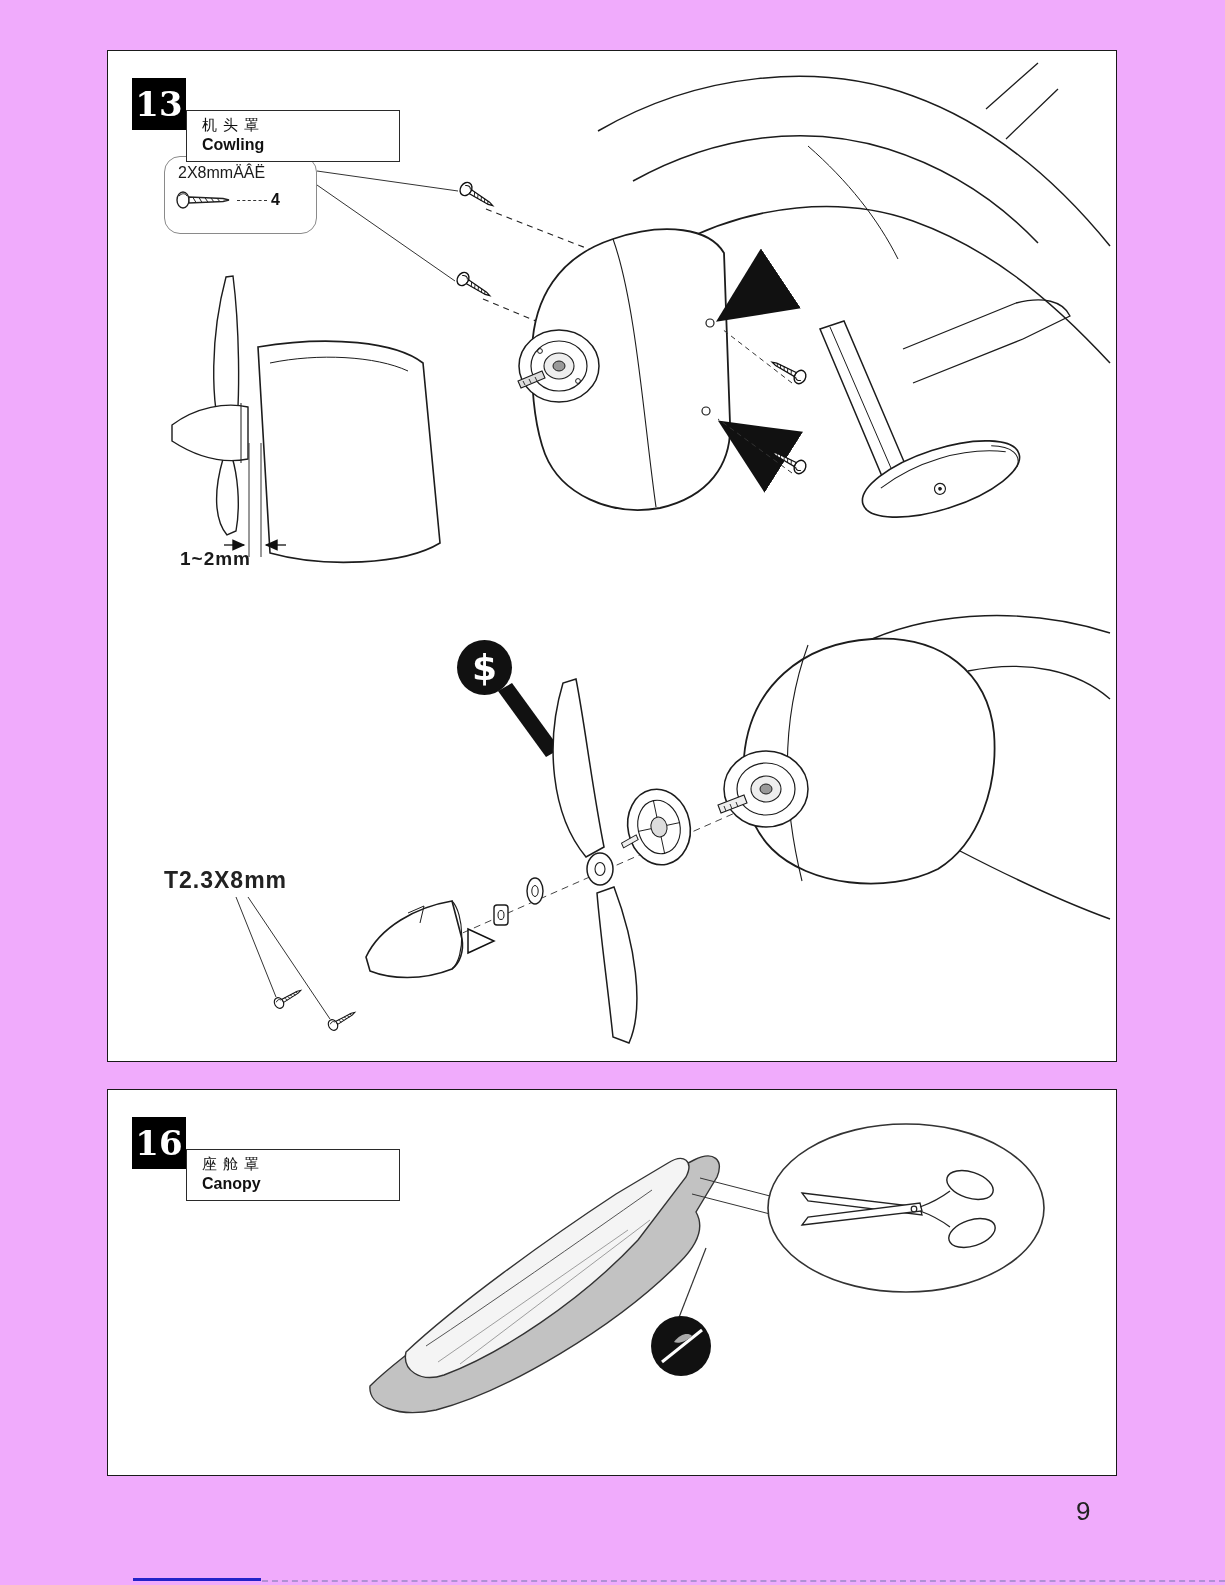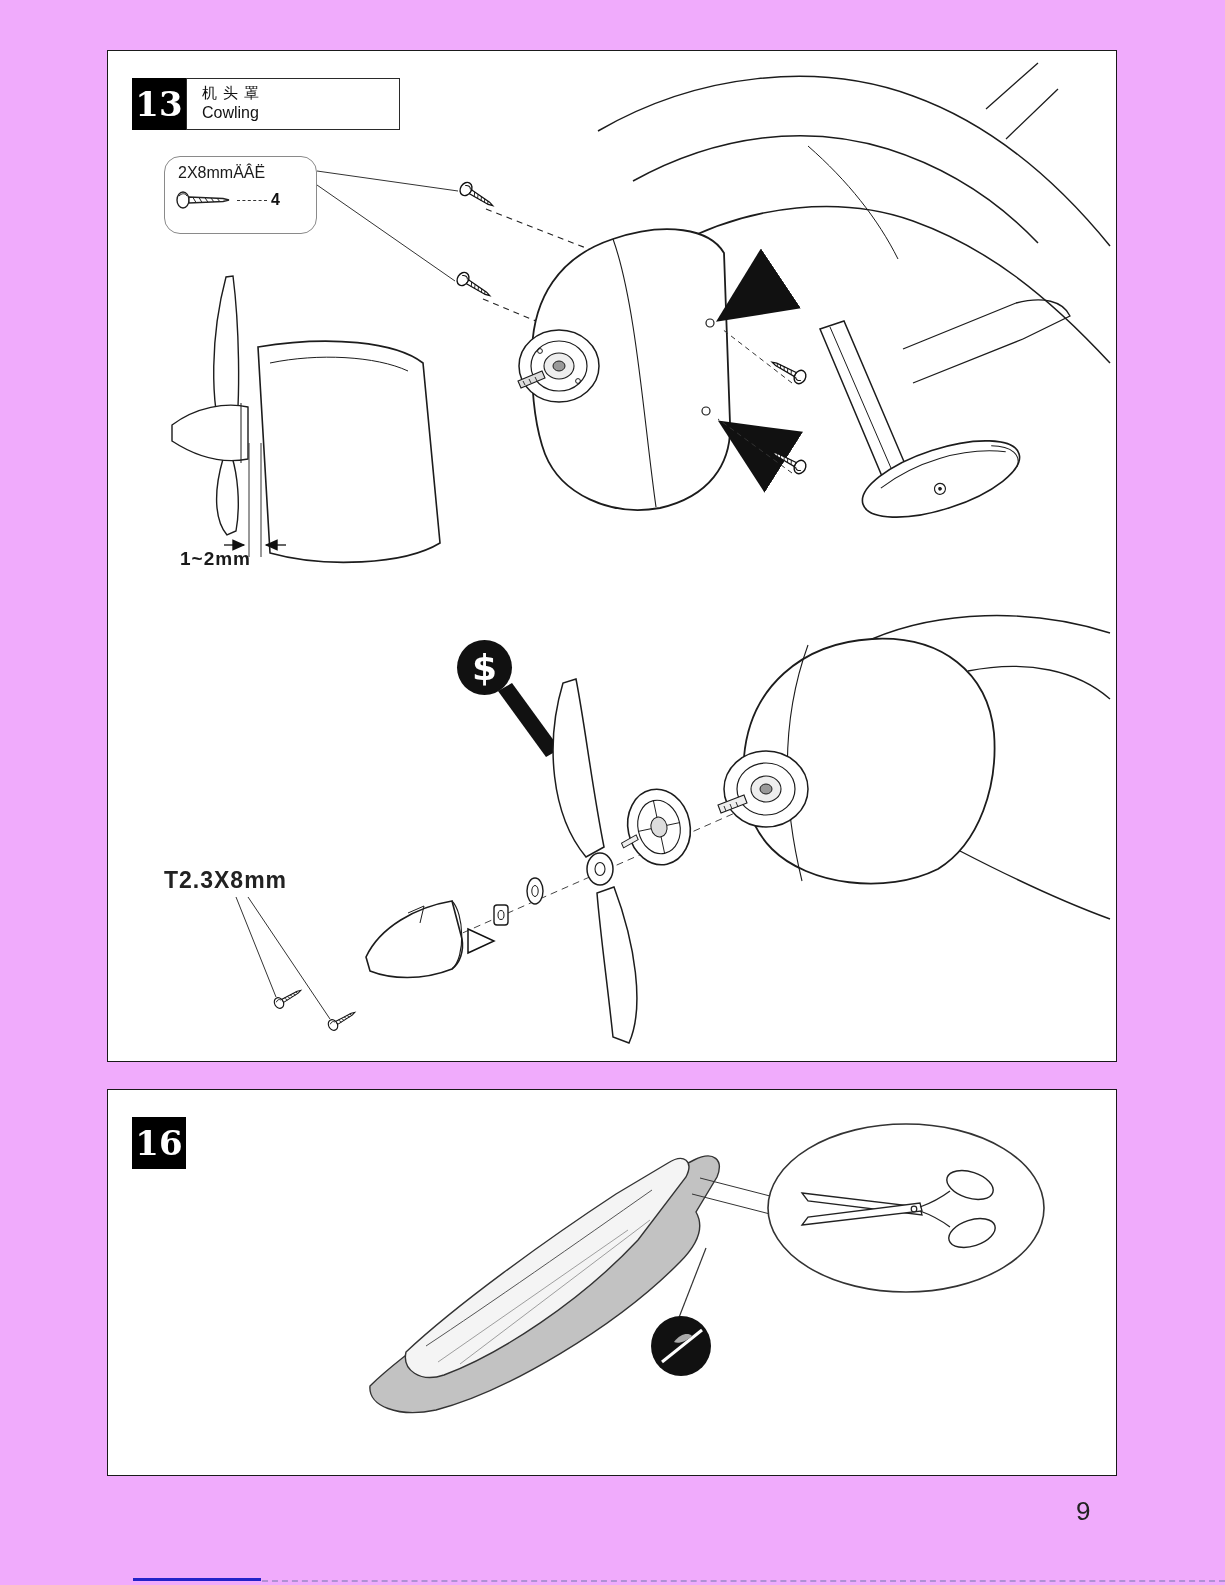--- a/index.html
+++ b/index.html
@@ -19,23 +19,24 @@
 
   .step-header { position:absolute; left:24px; top:27px; display:flex; z-index:5; }
   .step-num {
     width:54px; height:52px; background:#000; color:#fff;
     font-family:"DejaVu Serif", serif; font-weight:bold; font-size:34px;
     display:flex; align-items:center; justify-content:center;
   }
   .step-titles {
     width:214px; height:52px; border:1.4px solid #2a2a2a; background:#fff;
     padding:4px 0 0 15px;
+    margin-top:32px;
   }
   .title-cn { font-size:15px; letter-spacing:6px; color:#111; line-height:20px; }
-  .title-en { font-size:16px; font-weight:normal; color:#111; line-height:20px; }
+  .title-en { font-size:16px; font-weight:bold; color:#111; line-height:20px; }
 
   .callout {
     position:absolute; left:56px; top:105px; width:153px; height:78px;
     border:1.4px solid #8a8a8a; border-radius:16px; background:#fff; z-index:4;
   }
   .callout-label { font-size:16px; padding:7px 0 0 13px; color:#1a1a1a; }
   .callout-row { display:flex; align-items:center; padding:4px 0 0 8px; }
   .callout-dash { width:30px; border-top:1.6px dashed #333; margin:0 4px 0 2px; }
   .callout-qty { font-size:16px; font-weight:bold; }
 
@@ -237,20 +238,24 @@
           <use href="#screwg" transform="translate(225,974) rotate(-30) scale(0.8)"></use>
         </g>
       </g>
     </svg>
   </div>
 
   <div class="panel panel-14">
 
     <div class="step-header">
       <div class="step-num">16</div>
+      <div class="step-titles">
+        <div class="title-cn">座舱罩</div>
+        <div class="title-en">Canopy</div>
+      </div>
     </div>
 
     <svg class="art" width="1010" height="387" viewBox="0 0 1010 387">
 
       <g>
         <path d="M 262,296 C 296,262 392,196 478,138 C 526,104 562,82 586,70 C 606,60 616,70 609,87 L 588,122 C 596,136 592,152 572,172 C 508,237 398,302 328,320 C 290,328 260,316 262,296 Z" fill="#c2c2c2" stroke="#333" stroke-width="1.4"></path>
         <path d="M 298,262 C 348,215 438,150 508,104 L 560,73 C 576,63 586,71 578,87 L 530,150 C 472,212 392,264 336,285 C 312,293 294,280 298,262 Z" fill="#f4f4f4" stroke="#333" stroke-width="1.4"></path>
         <path d="M 318,256 C 380,215 470,152 544,100" fill="none" stroke="#555" stroke-width="1"></path>
         <path d="M 330,272 L 520,140 M 352,274 L 542,130" stroke="#888" stroke-width="0.8"></path>
       </g>

